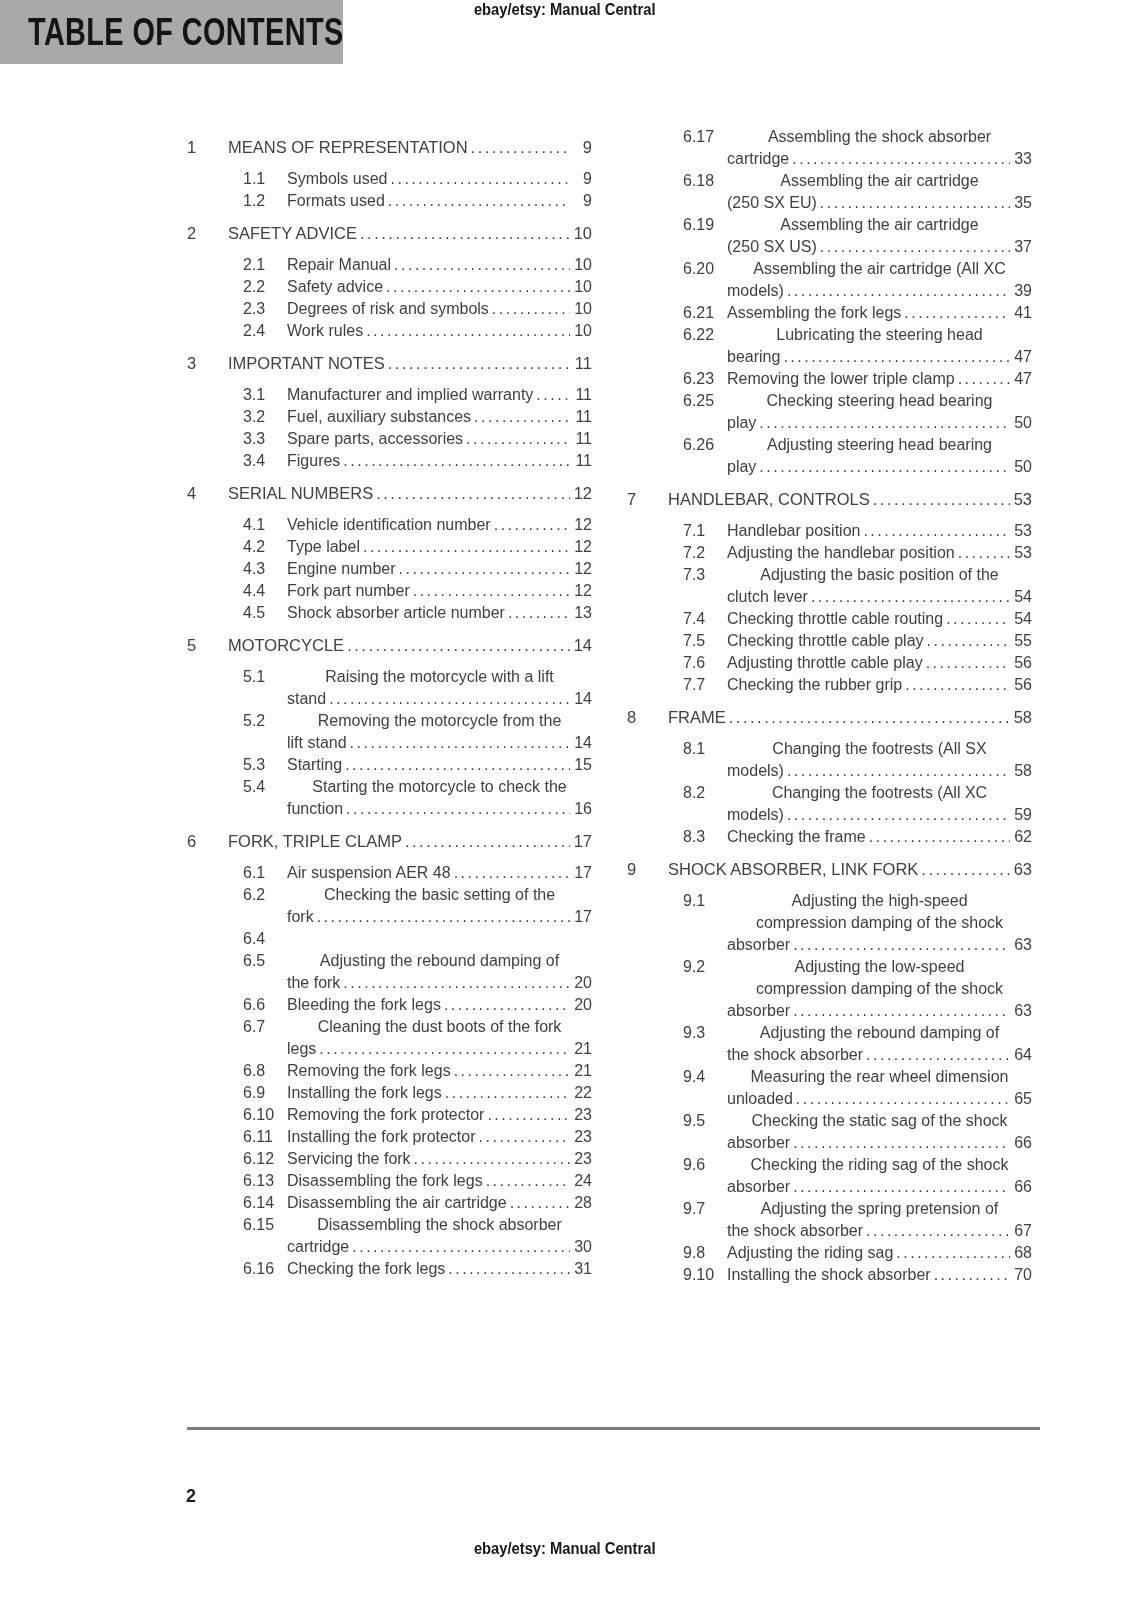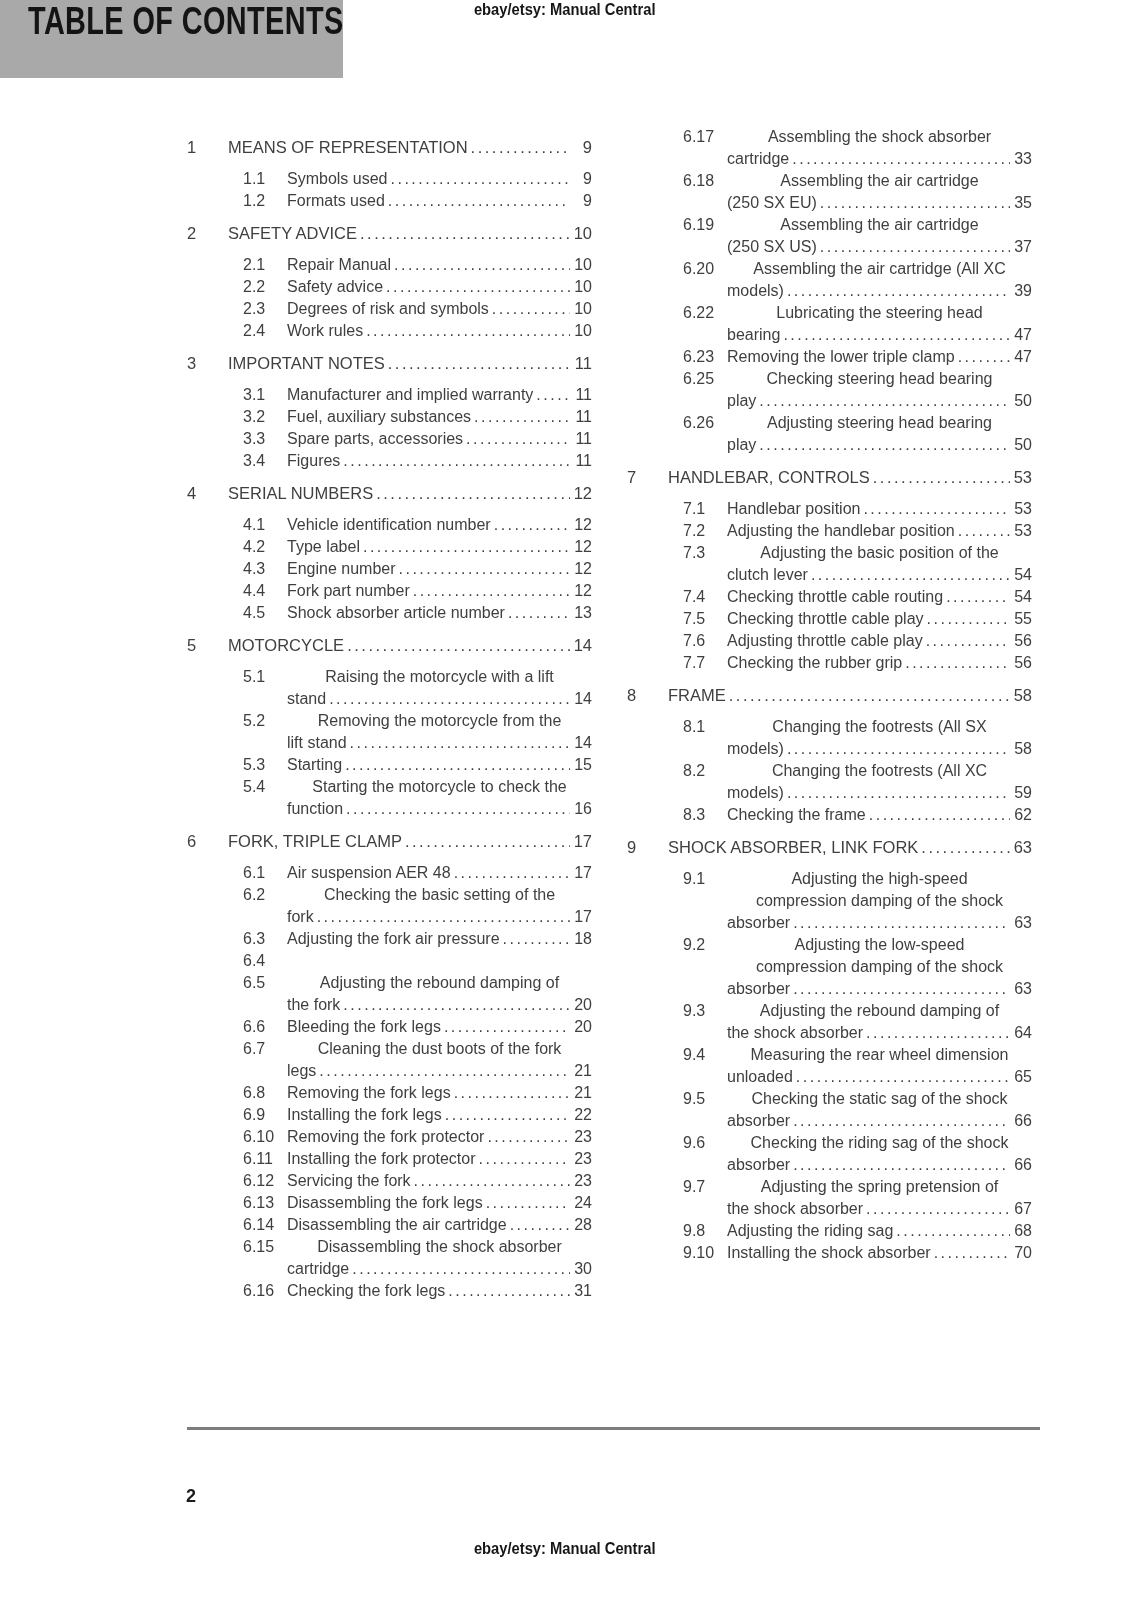--- a/index.html
+++ b/index.html
@@ -6,23 +6,23 @@
   body {
     width:1130px; height:1600px;
     background:#ffffff;
     font-family:"Liberation Sans", sans-serif;
     position:relative;
     overflow:hidden;
   }
   
   .title-box {
     position:absolute; left:0; top:0;
-    width:343px; height:78px;
+    width:343px; height:64px;
     background:#a9a9a9;
-    display:flex; align-items:flex-start;
+    display:flex; align-items:center;
   }
   .title-box .txt {
     font-weight:bold; font-size:38px; color:#141414;
     transform:scaleX(0.76); transform-origin:left center;
     margin-left:28px; white-space:nowrap; letter-spacing:0.5px;
   }
   
   .doc-header, .doc-footer {
     position:absolute; left:0; width:100%;
     text-align:center; font-size:16px; font-weight:600; color:#161616;
@@ -347,30 +347,20 @@
         <span class="content">
           <span class="line">Checking the basic setting of the</span>
           <span class="lastline">
             <span class="text">fork</span>
             <span class="leader"></span>
             <span class="page">17</span>
           </span>
         </span>
       </div>
       <div class="entry sub">
-        <span class="num">6.3</span>
-        <span class="content">
-          <span class="lastline">
-            <span class="text">Adjusting the fork air pressure</span>
-            <span class="leader"></span>
-            <span class="page">18</span>
-          </span>
-        </span>
-      </div>
-      <div class="entry sub">
         <span class="num">6.4</span>
       </div>
       <div class="entry sub">
         <span class="num">6.5</span>
         <span class="content">
           <span class="line">Adjusting the rebound damping of</span>
           <span class="lastline">
             <span class="text">the fork</span>
             <span class="leader"></span>
             <span class="page">20</span>
@@ -525,20 +515,30 @@
         </span>
       </div>
       <div class="entry sub">
         <span class="num">6.20</span>
         <span class="content">
           <span class="line">Assembling the air cartridge (All XC</span>
           <span class="lastline">
             <span class="text">models)</span>
             <span class="leader"></span>
             <span class="page">39</span>
+          </span>
+        </span>
+      </div>
+      <div class="entry sub">
+        <span class="num">6.21</span>
+        <span class="content">
+          <span class="lastline">
+            <span class="text">Assembling the fork legs</span>
+            <span class="leader"></span>
+            <span class="page">41</span>
           </span>
         </span>
       </div>
       <div class="entry sub">
         <span class="num">6.22</span>
         <span class="content">
           <span class="line">Lubricating the steering head</span>
           <span class="lastline">
             <span class="text">bearing</span>
             <span class="leader"></span>

